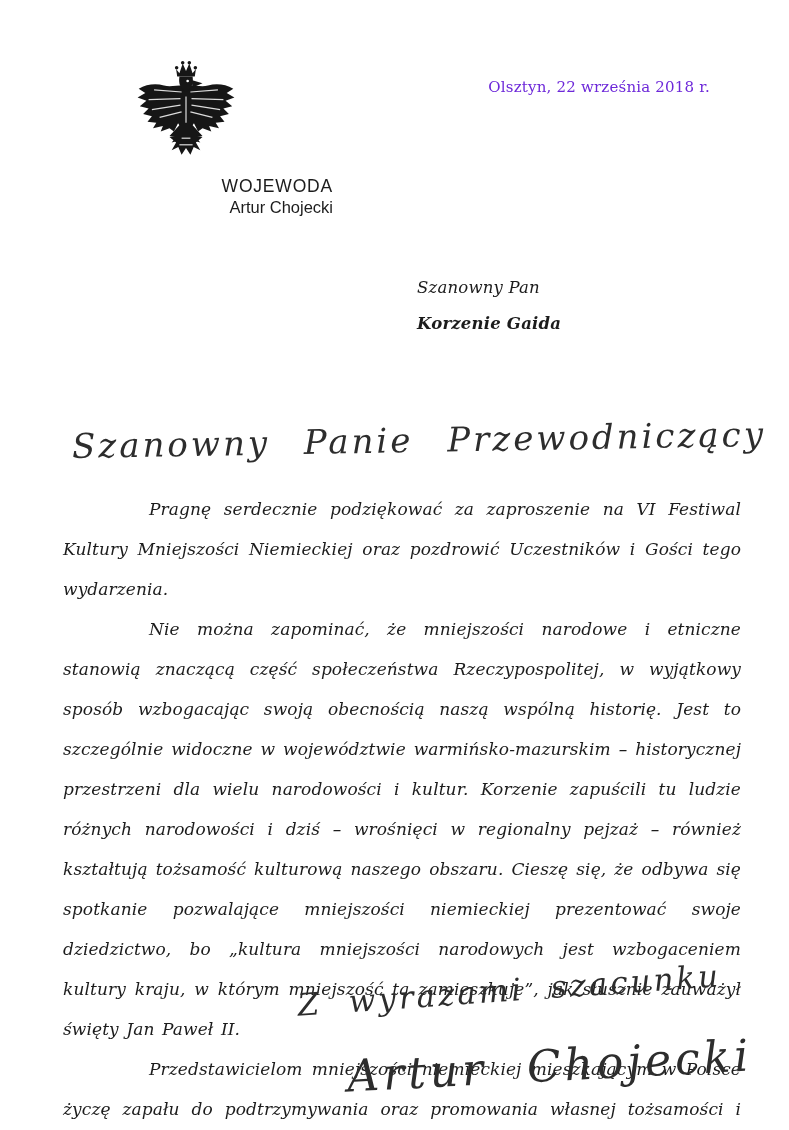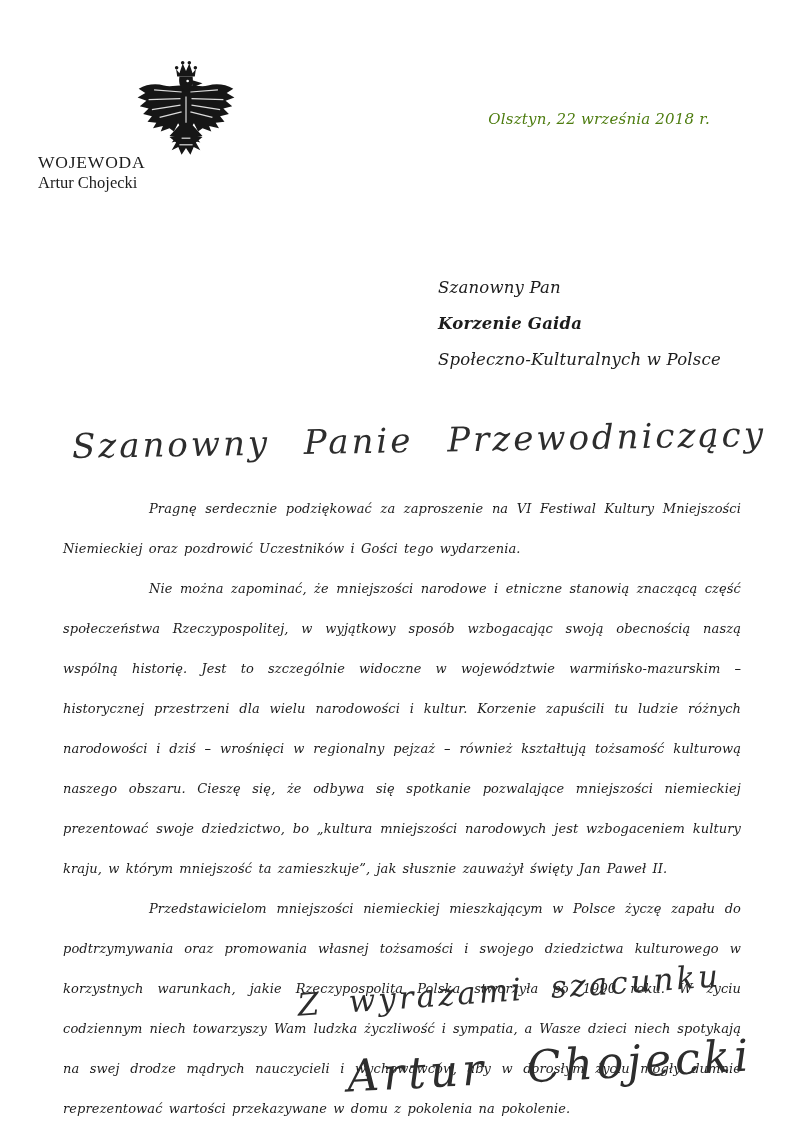--- a/index.html
+++ b/index.html
@@ -16,53 +16,51 @@
     overflow: hidden;
     font-family: "DejaVu Serif", serif;
     color: #1c1c1c;
   }
 
   
   .dateline {
     position: absolute;
     top: 78px;
     right: 79px;
-    font-style: italic;
     font-size: 15px;
     letter-spacing: 0.2px;
-    color: #4d7c0f;
-    margin-top: 32px;
+    color: #6d28d9;
   }
 
   
   .emblem {
     position: absolute;
     top: 58px;
     left: 131px;
     width: 110px;
     height: 112px;
   }
   .letterhead-text {
     position: absolute;
-    top: 152px;
+    top: 176px;
     left: 38px;
     width: 295px;
-    text-align: left;
-    font-family: Liberation Serif, serif;
+    text-align: right;
+    font-family: Liberation Sans, sans-serif;
     line-height: 1.22;
   }
   .letterhead-text .office1 { font-size: 17.5px; letter-spacing: 0.8px; }
   .letterhead-text .office2 { font-size: 18.5px; letter-spacing: 0.6px; }
   .letterhead-text .person  { font-size: 16.5px; }
 
   
   .recipient {
     position: absolute;
     top: 270px;
-    left: 438px;
+    left: 417px;
     font-style: italic;
     font-size: 16.5px;
     line-height: 36px;
     letter-spacing: 0.2px;
   }
   .recipient .bold { font-weight: bold; }
 
   
   .hw {
     font-family: "DejaVu Serif", serif;
@@ -101,21 +99,21 @@
   
   .body-text {
     position: absolute;
     top: 489px;
     left: 63px;
     width: 678px;
   }
   .body-text p {
     margin: 0;
     font-style: italic;
-    font-size: 13px;
+    font-size: 17px;
     line-height: 40px;
     text-align: justify;
     text-indent: 86px;
     letter-spacing: 0.1px;
     word-spacing: 2px;
   }
 </style>
 </head>
 <body>
 
@@ -168,21 +166,20 @@
   </div>
 
   <div class="letterhead-text">
     <div class="office1">WOJEWODA</div>
     <div class="person">Artur Chojecki</div>
   </div>
 
   <div class="recipient">
     <div>Szanowny Pan</div>
     <div class="bold">Korzenie Gaida</div>
-    <div>Społeczno-Kulturalnych w Polsce</div>
   </div>
 
   <div class="hw hw-greeting">Szanowny Panie Przewodniczący</div>
 
   <div class="body-text">
     <p>Pragnę serdecznie podziękować za zaproszenie na VI Festiwal Kultury Mniejszości Niemieckiej oraz pozdrowić Uczestników i Gości tego wydarzenia.</p>
     <p>Nie można zapominać, że mniejszości narodowe i etniczne stanowią znaczącą część społeczeństwa Rzeczypospolitej, w wyjątkowy sposób wzbogacając swoją obecnością naszą wspólną historię. Jest to szczególnie widoczne w województwie warmińsko-mazurskim – historycznej przestrzeni dla wielu narodowości i kultur. Korzenie zapuścili tu ludzie różnych narodowości i dziś – wrośnięci w regionalny pejzaż – również kształtują tożsamość kulturową naszego obszaru. Cieszę się, że odbywa się spotkanie pozwalające mniejszości niemieckiej prezentować swoje dziedzictwo, bo „kultura mniejszości narodowych jest wzbogaceniem kultury kraju, w którym mniejszość ta zamieszkuje”, jak słusznie zauważył święty Jan Paweł II.</p>
     <p>Przedstawicielom mniejszości niemieckiej mieszkającym w Polsce życzę zapału do podtrzymywania oraz promowania własnej tożsamości i swojego dziedzictwa kulturowego w korzystnych warunkach, jakie Rzeczypospolita Polska stworzyła po 1990 roku. W życiu codziennym niech towarzyszy Wam ludzka życzliwość i sympatia, a Wasze dzieci niech spotykają na swej drodze mądrych nauczycieli i wychowawców, aby w dorosłym życiu mogły dumnie reprezentować wartości przekazywane w domu z pokolenia na pokolenie.</p>
   </div>
 

